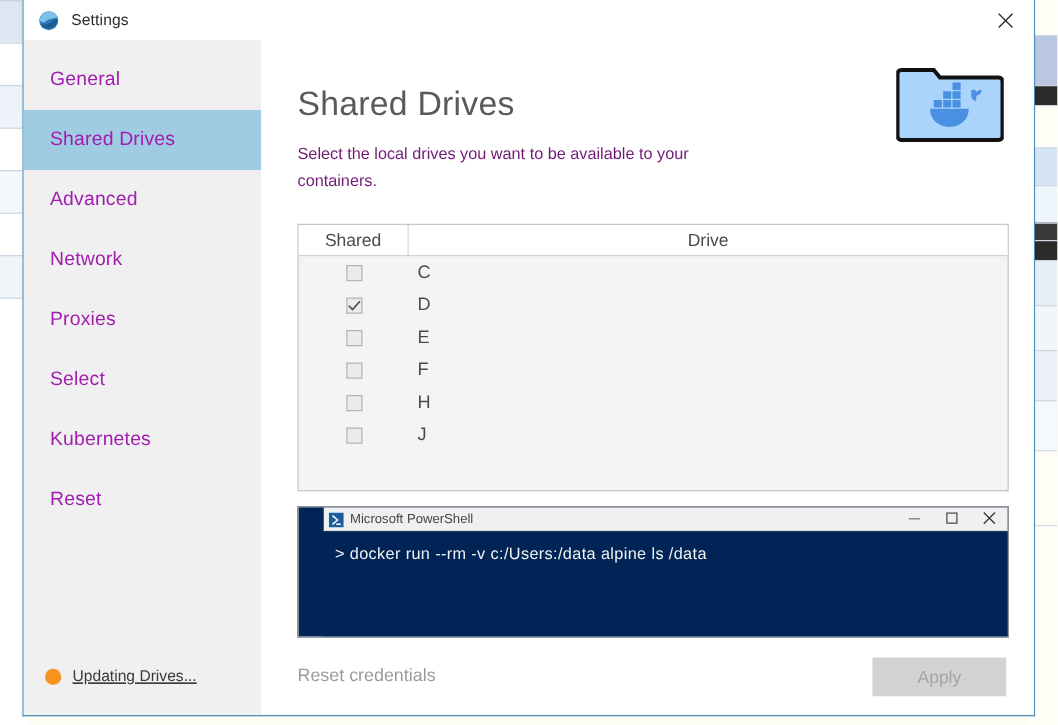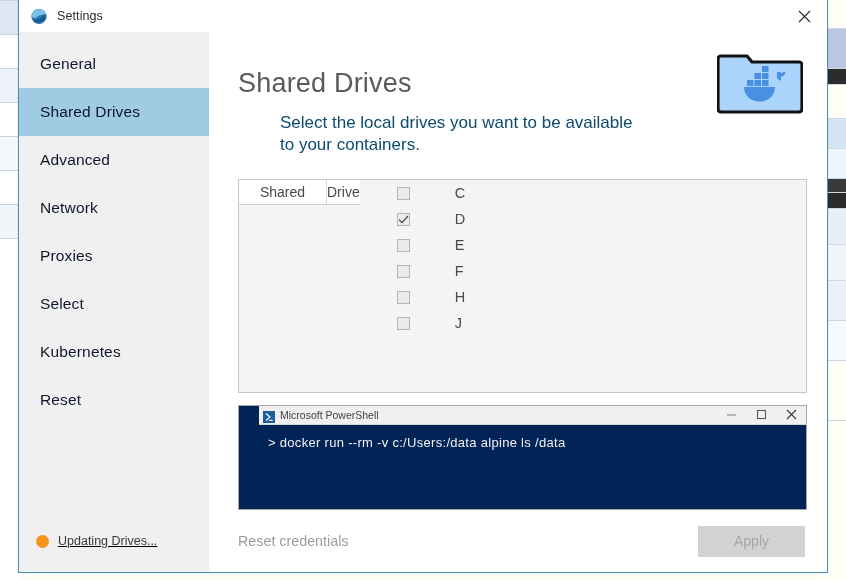--- a/index.html
+++ b/index.html
@@ -71,21 +71,21 @@
     width: 190px; flex: 0 0 190px;
     background: #f0f0f0;
     display: flex; flex-direction: column;
     position: relative;
   }
   .nav { padding-top: 8px; }
   .nav-item {
     height: 48px;
     display: flex; align-items: center;
     padding-left: 21px;
-    font-size: 15.5px; color: #0f172a;
+    font-size: 15.5px; color: #a21caf;
     cursor: default;
     letter-spacing: 0.15px;
   }
   .nav-item.selected { background: #9fcbe3; }
   .status {
     margin-top: auto;
     height: 62px;
     display: flex; align-items: center;
     padding-left: 17px;
     text-decoration: underline;
@@ -102,36 +102,35 @@
     position: relative; padding: 0 20px 0 29px;
     display: flex; flex-direction: column;
   }
   .page-head { position: relative; padding-top: 36px; }
   .page-title {
     font-size: 27px; font-weight: normal; color: #5a5a5a;
     letter-spacing: 0.2px;
   }
   .page-desc {
     margin-top: 13px;
-    font-size: 17px; color: #0c4a6e; line-height: 22px;
+    font-size: 13px; color: #701a75; line-height: 22px;
     max-width: 360px;
-    margin-left: 42px;
   }
   .hero-icon {
     position: absolute; right: 4px; top: 14px;
     width: 86px; height: 70px;
   }
 
   
   .table-wrap {
     margin-top: 23px;
     border: 1px solid #c7c7c7;
     background: #f4f4f4;
     height: 218px;
-    display: flex; 
+    display: flex; flex-direction: column;
   }
   .table-head {
     display: flex; height: 25px; flex: 0 0 25px;
     background: #ffffff;
     border-bottom: 1px solid #d0d0d0;
     align-items: center;
   }
   .th-shared {
     width: 88px; flex: 0 0 88px;
     border-right: 1px solid #d8d8d8;

